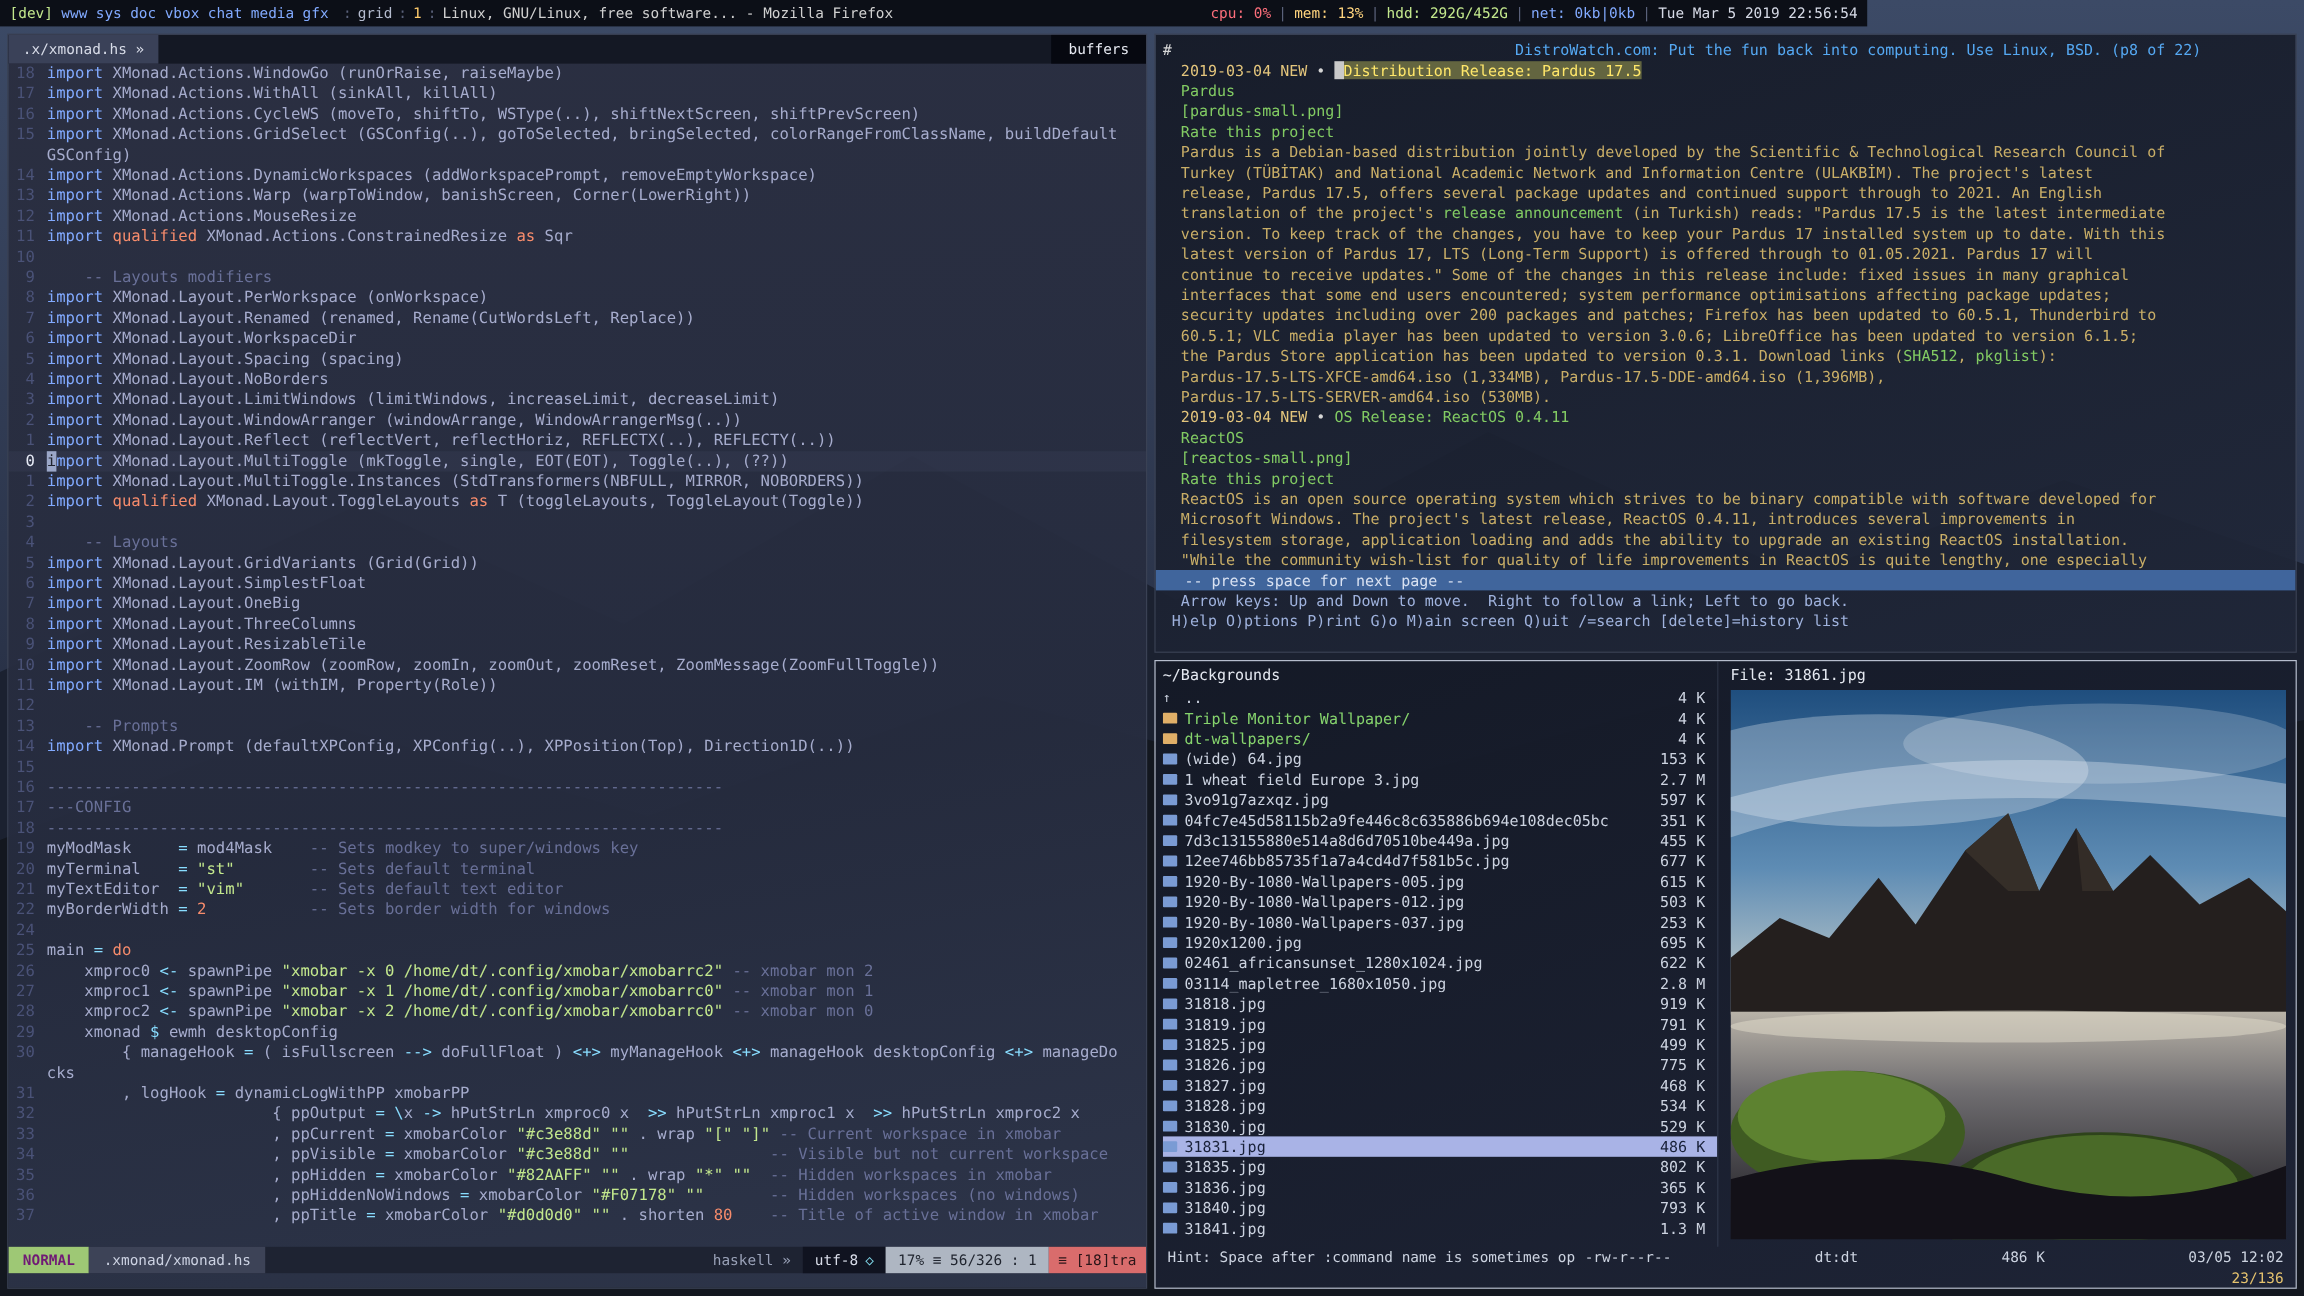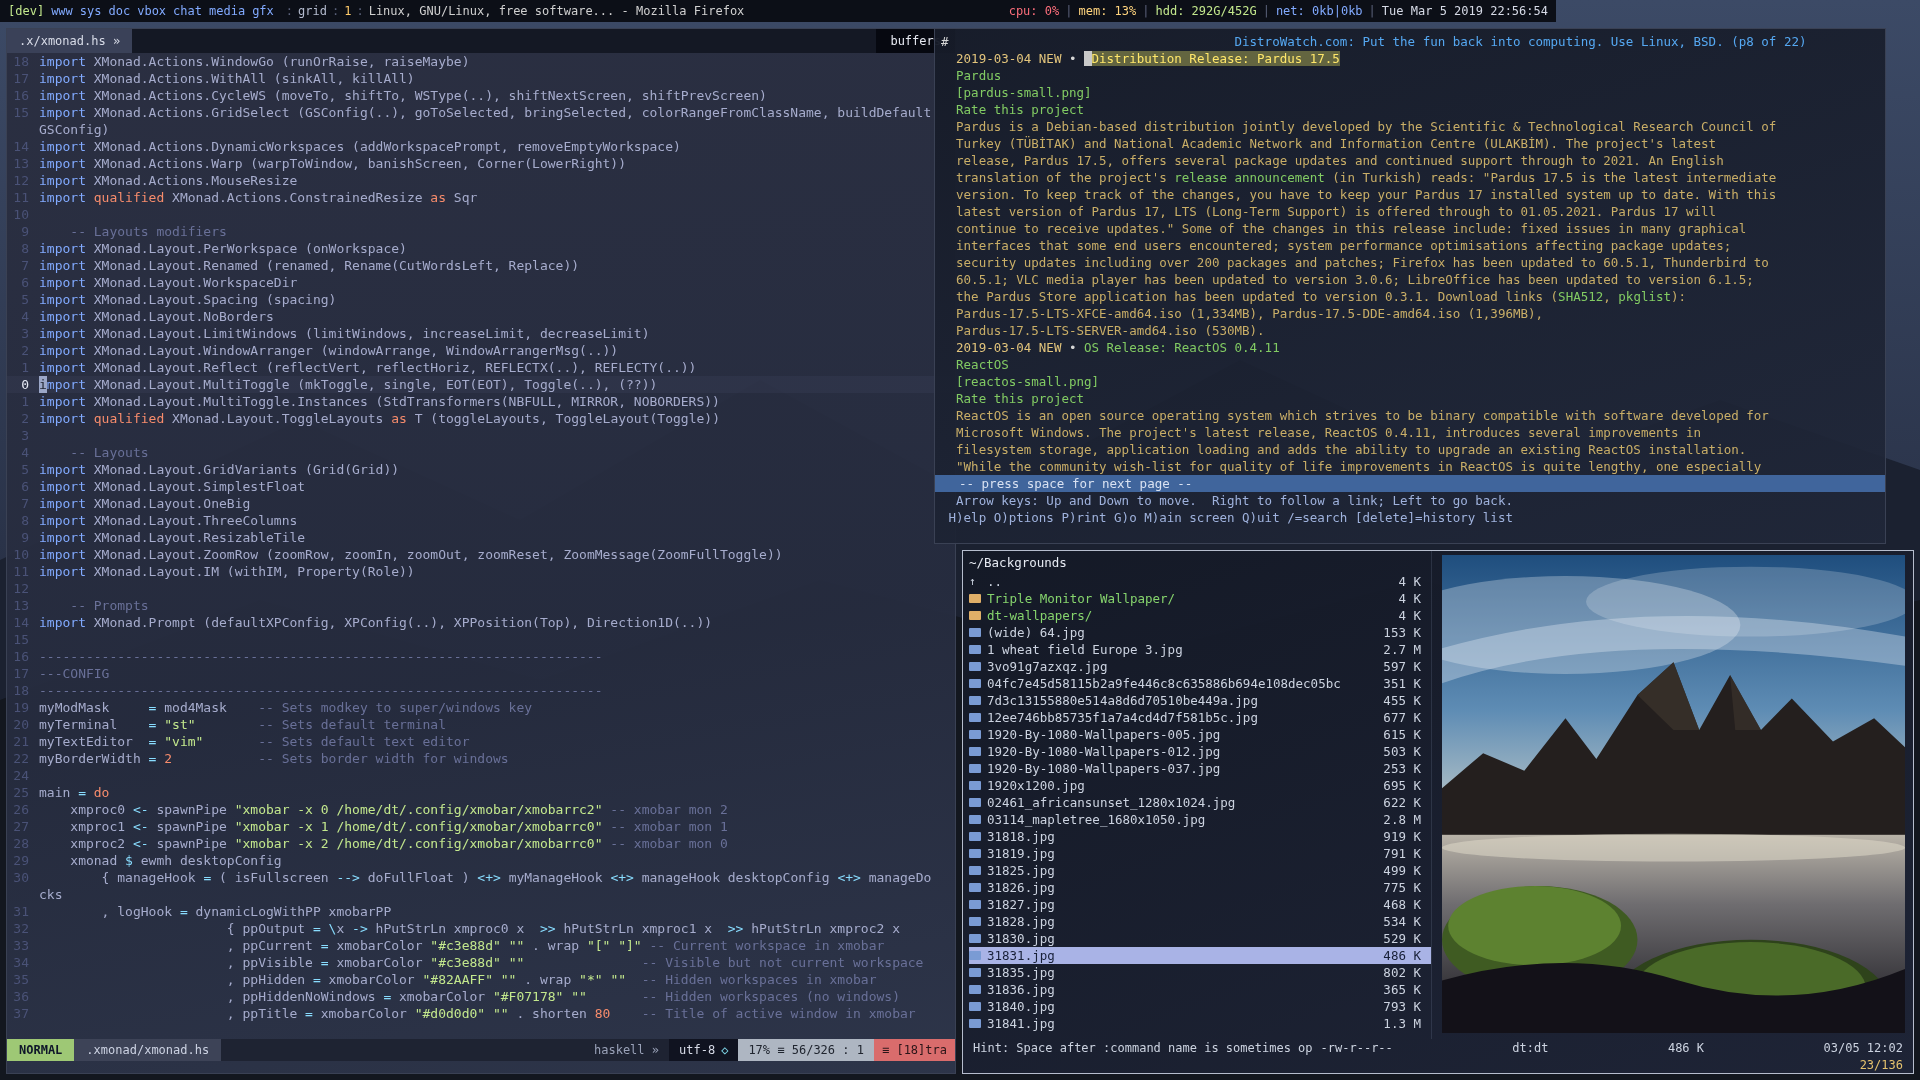--- a/index.html
+++ b/index.html
@@ -16,42 +16,42 @@
 .xm-layout{color:#b4bbce}
 .xm-count{color:#ffcb6b}
 .xm-title{color:#d0d0d0}
 .xm-right{margin-left:auto;display:flex;align-items:center;white-space:pre}
 .stat-sep{color:#5a617a;margin:0 6px}
 .xm-date{color:#d6dae6}
 
 
 .win{position:absolute;z-index:3;display:flex;flex-direction:column;overflow:hidden}
 .win-vim{left:6px;top:28px;width:950px;height:1046px;border:1px solid #3a4154;background:linear-gradient(170deg,rgba(42,46,64,.97),rgba(38,44,63,.94) 60%,rgba(48,56,78,.90))}
-.win-lynx{left:934px;top:28px;width:952px;height:516px;border:1px solid #3a4154;background:linear-gradient(165deg,rgba(22,27,40,.96),rgba(32,39,57,.92))}
+.win-lynx{left:962px;top:28px;width:952px;height:516px;border:1px solid #3a4154;background:linear-gradient(165deg,rgba(22,27,40,.96),rgba(32,39,57,.92))}
 .win-vifm{left:962px;top:550px;width:952px;height:524px;border:1px solid #b6bdcd;background:linear-gradient(160deg,rgba(20,25,38,.96),rgba(31,37,56,.92))}
 
 
 .tabline{height:24px;background:#141824;display:flex;align-items:stretch;font-size:12px;flex:none}
 .tab{background:#3a4158;color:#d8dce8;display:flex;align-items:center;padding:0 12px}
 .tl-fill{flex:1}
 .buffers{background:#060810;color:#e6e9f1;display:flex;align-items:center;padding:0 14px}
 
 
 .code-area{flex:none;height:986px;font-size:13px;line-height:17px;overflow:hidden}
 .crow{display:flex;height:17px;white-space:pre}
 .lnum{width:32px;text-align:right;padding-right:10px;color:#4a5277;flex:none}
 .lnum-cur{color:#e6eaf5}
 .ltxt{position:relative;color:#a6accd}
 .cur-line{background:rgba(130,145,190,.07)}
 .vcursor{position:absolute;left:0;top:0;width:1ch;background:#9ba7c8;color:#20242f}
 .kw1{color:#82aaff}.kw2{color:#f78c6c}.str{color:#c3e88d}.com{color:#697098}.num{color:#f78c6c}.op{color:#89ddff}
 
 
 .statusline{height:22px;display:flex;align-items:stretch;font-size:12px;background:#1e2332;flex:none}
-.sl-mode{background:#9ec875;color:#0f172a;font-weight:bold;display:flex;align-items:center;padding:0 12px}
+.sl-mode{background:#9ec875;color:#701a75;font-weight:bold;display:flex;align-items:center;padding:0 12px}
 .sl-file{background:#3d4357;color:#ccd2e2;display:flex;align-items:center;padding:0 12px}
 .sl-fill{flex:1}
 .sl-ft{color:#9aa2b8;display:flex;align-items:center;padding:0 10px}
 .sl-enc{background:#101320;color:#d8dce8;display:flex;align-items:center;padding:0 10px;gap:6px}
 .enc-ico{color:#7fd7e8}
 .sl-pos{background:#aeb6c2;color:#20252f;display:flex;align-items:center;padding:0 10px}
 .sl-warn{background:#d96c6c;color:#2a1518;display:flex;align-items:center;padding:0 8px}
 .cmdline{flex:1}
 
 
@@ -264,20 +264,21 @@
           <div class="frow"><span class="ficon ficon-image"></span><span class="fname">31828.jpg</span><span class="fsize">534 K</span></div>
           <div class="frow"><span class="ficon ficon-image"></span><span class="fname">31830.jpg</span><span class="fsize">529 K</span></div>
           <div class="frow fsel"><span class="ficon ficon-image"></span><span class="fname">31831.jpg</span><span class="fsize">486 K</span></div>
           <div class="frow"><span class="ficon ficon-image"></span><span class="fname">31835.jpg</span><span class="fsize">802 K</span></div>
           <div class="frow"><span class="ficon ficon-image"></span><span class="fname">31836.jpg</span><span class="fsize">365 K</span></div>
           <div class="frow"><span class="ficon ficon-image"></span><span class="fname">31840.jpg</span><span class="fsize">793 K</span></div>
           <div class="frow"><span class="ficon ficon-image"></span><span class="fname">31841.jpg</span><span class="fsize">1.3 M</span></div>
         </div>
     </div>
     <div class="vifm-right">
+      <div class="pane-title">File: 31861.jpg</div>
       <div class="preview-img">
         <svg viewBox="0 0 450 410" preserveAspectRatio="none">
           <defs>
             <linearGradient id="psky" x1="0" y1="0" x2="0" y2="1">
               <stop offset="0" stop-color="#1f4e7e"></stop>
               <stop offset="0.55" stop-color="#5e8cb4"></stop>
               <stop offset="1" stop-color="#cfd4ce"></stop>
             </linearGradient>
             <linearGradient id="psand" x1="0" y1="0" x2="0" y2="1">
               <stop offset="0" stop-color="#b9b3a8"></stop>

